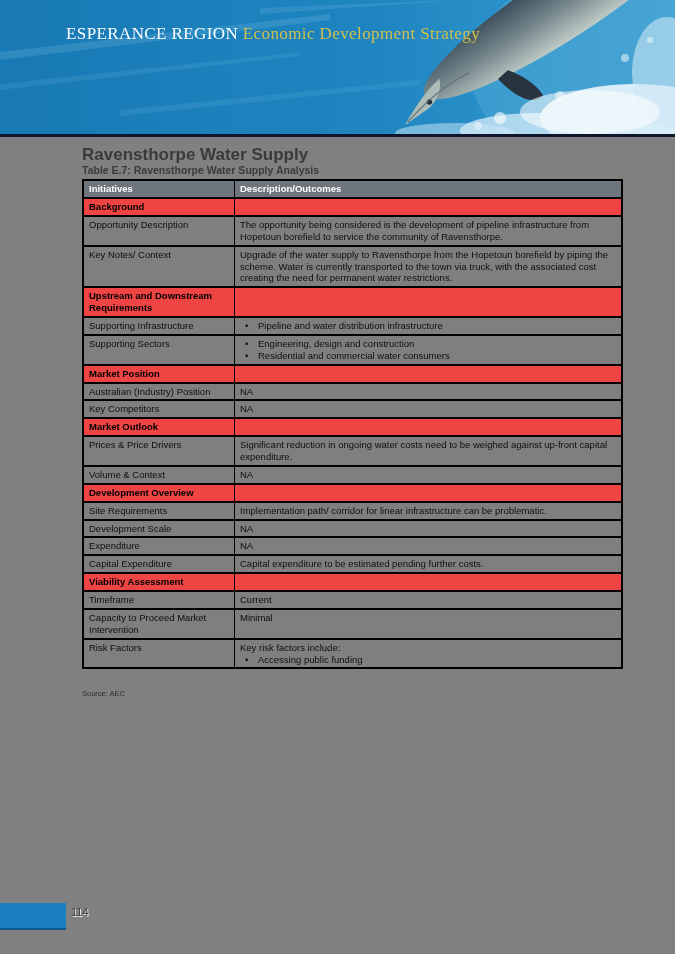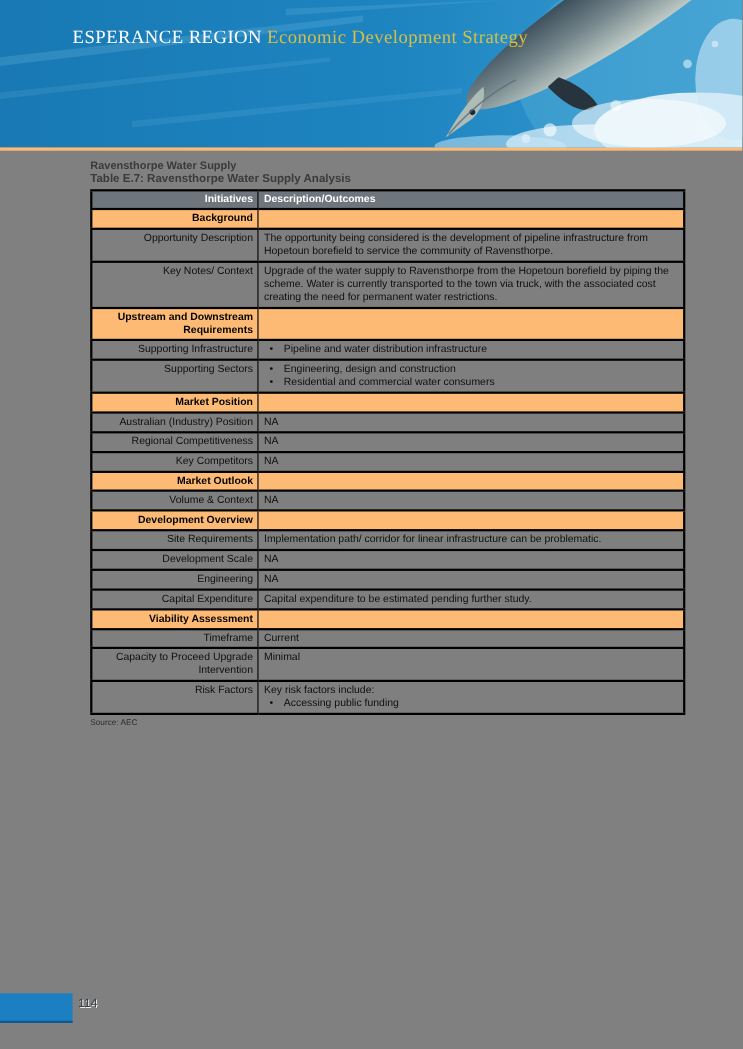--- a/index.html
+++ b/index.html
@@ -5,60 +5,60 @@
   html,body{margin:0;padding:0;}
   body{
     width:675px;height:954px;
     background:#808080;
     font-family:"Liberation Sans","DejaVu Sans",sans-serif;
     position:relative;overflow:hidden;
   }
   
   .banner{
     position:absolute;left:0;top:0;width:675px;height:134px;
-    border-bottom:3px solid #fdba74;
+    border-bottom:3px solid #0f172a;
   }
   .banner svg{position:absolute;left:0;top:0;width:675px;height:134px;display:block;}
   .banner-title{
     position:absolute;left:66px;top:24px;
     font-family:"Liberation Serif","DejaVu Serif",serif;
     font-size:17px;letter-spacing:.4px;white-space:nowrap;
     color:#ffffff;
   }
   .banner-title .gold{color:#d2bf4a;}
   
   .content{position:absolute;left:82px;top:146px;width:541px;}
   .page-heading{
-    font-size:10px;font-weight:bold;color:#3a3a3a;margin:0;line-height:1.1;
+    font-size:17px;font-weight:bold;color:#3a3a3a;margin:0;line-height:1.1;
   }
   .table-caption{
     font-size:10.5px;font-weight:bold;color:#3a3a3a;
     margin:0 0 3px 0;line-height:1.1;
   }
   table.analysis{
     border-collapse:collapse;width:541px;table-layout:fixed;
     border:2px solid #000;background:#7f7f7f;
   }
   table.analysis th,table.analysis td{
     border:1px solid #000;border-top-width:2px;border-bottom-width:2px;
     font-size:9.5px;line-height:1.25;padding:2px 4px 2px 5px;
     text-align:left;vertical-align:top;word-wrap:break-word;
   }
   table.analysis th{
     background:#6e757c;color:#ffffff;font-weight:bold;
   }
-  table.analysis th.col-label, table.analysis td:first-child{width:141px;text-align:right;}
+  table.analysis th.col-label, table.analysis td:first-child{width:141px;}
   table.analysis td{color:#0e0e0e;}
   tr.section td{
-    background:#fdba74;font-weight:bold;color:#000;
+    background:#ef4444;font-weight:bold;color:#000;
   }
   .bullet{display:flex;}
   .bullet .marker{width:13px;flex:0 0 13px;padding-left:5px;}
   .bullet span:last-child{flex:1;}
-  .source-note{font-size:7.5px;color:#2c2c2c;margin-top:2px;}
+  .source-note{font-size:7.5px;color:#2c2c2c;margin-top:20px;}
   
   .footer-bar{
     position:absolute;left:0;top:903px;width:66px;height:25px;
     background:#1c7fc1;border-bottom:2px solid #10578c;
   }
   .page-number{
     position:absolute;left:71px;top:906px;
     font-size:11px;font-weight:normal;color:#3d4246;
     text-shadow:1px 1px 0 rgba(255,255,255,.85);
   }
@@ -161,65 +161,65 @@
         </tr>
         <tr class="section">
           <td>Market Position</td>
           <td></td>
         </tr>
         <tr>
           <td>Australian (Industry) Position</td>
           <td>NA</td>
         </tr>
         <tr>
-          <td>Regional Competitiveness</td>
-          <td>NA</td>
-        </tr>
-        <tr>
           <td>Key Competitors</td>
           <td>NA</td>
         </tr>
         <tr class="section">
           <td>Market Outlook</td>
           <td></td>
+        </tr>
+        <tr>
+          <td>Prices &amp; Price Drivers</td>
+          <td>Significant reduction in ongoing water costs need to be weighed against up-front capital expenditure.</td>
         </tr>
         <tr>
           <td>Volume &amp; Context</td>
           <td>NA</td>
         </tr>
         <tr class="section">
           <td>Development Overview</td>
           <td></td>
         </tr>
         <tr>
           <td>Site Requirements</td>
           <td>Implementation path/ corridor for linear infrastructure can be problematic.</td>
         </tr>
         <tr>
           <td>Development Scale</td>
           <td>NA</td>
         </tr>
         <tr>
-          <td>Engineering</td>
+          <td>Expenditure</td>
           <td>NA</td>
         </tr>
         <tr>
           <td>Capital Expenditure</td>
-          <td>Capital expenditure to be estimated pending further study.</td>
+          <td>Capital expenditure to be estimated pending further costs.</td>
         </tr>
         <tr class="section">
           <td>Viability Assessment</td>
           <td></td>
         </tr>
         <tr>
           <td>Timeframe</td>
           <td>Current</td>
         </tr>
         <tr>
-          <td>Capacity to Proceed Upgrade Intervention</td>
+          <td>Capacity to Proceed Market Intervention</td>
           <td>Minimal</td>
         </tr>
         <tr>
           <td>Risk Factors</td>
           <td>
             <div>Key risk factors include:</div>
             <div class="bullet">
               <span class="marker">•</span>
               <span>Accessing public funding</span>
             </div>

